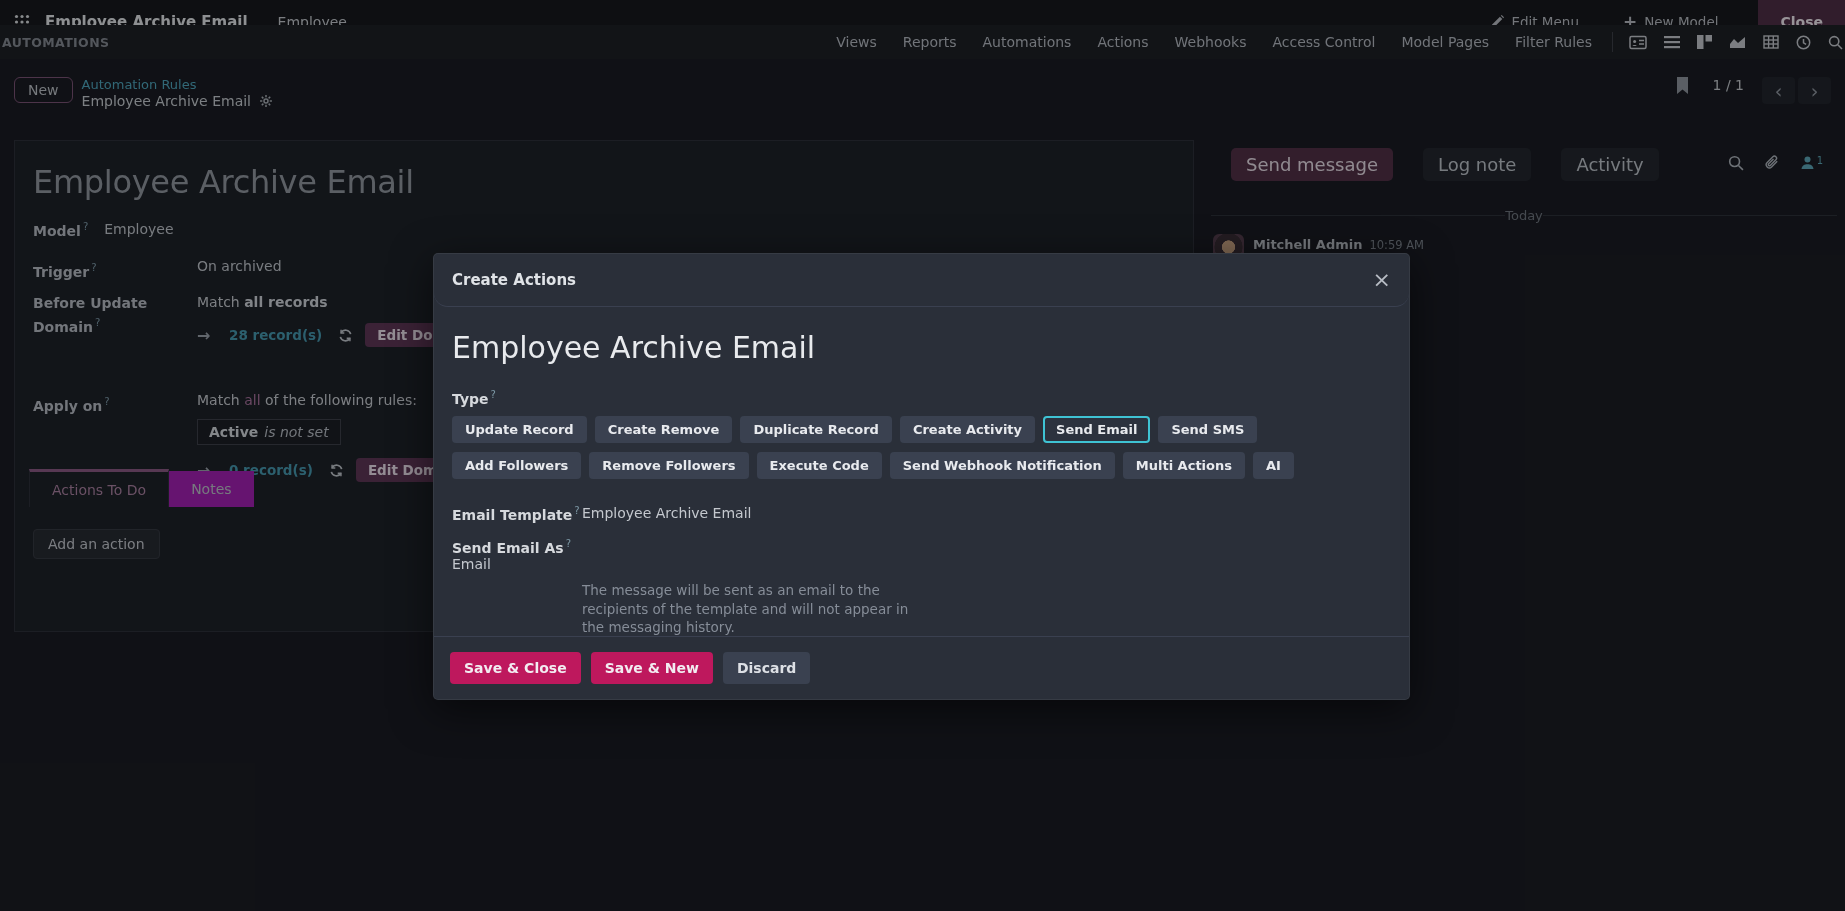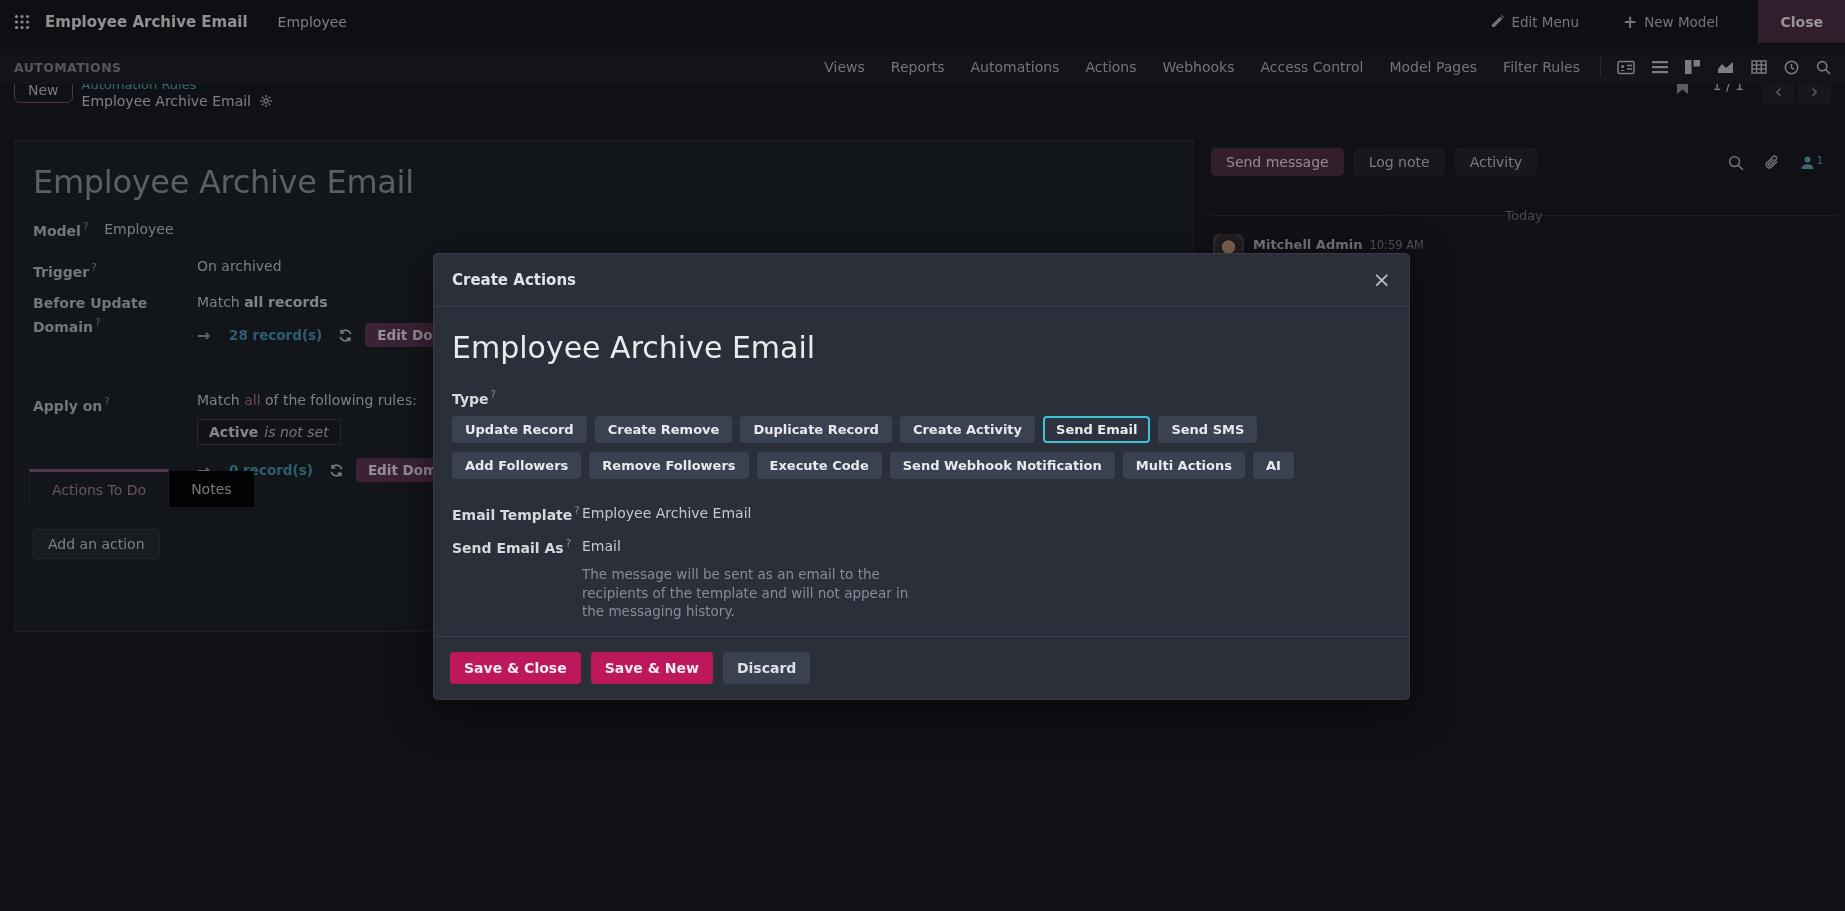--- a/index.html
+++ b/index.html
@@ -14,22 +14,22 @@
     display:flex;align-items:center;padding:0 0 0 14px;box-sizing:border-box;z-index:5;}
   .apps-icon{color:#d6d8da;margin-right:15px;cursor:pointer;}
   .app-title{font-size:15px;font-weight:700;color:#e2e4e6;margin-right:30px;cursor:pointer;}
   .top-menu-item{font-size:14px;color:#c3c6ca;cursor:pointer;}
   .top-action{display:flex;align-items:center;gap:7px;font-size:13.5px;color:#b6b9be;
     margin-left:44px;cursor:pointer;}
   .close-btn{margin-left:40px;height:43px;display:flex;align-items:center;padding:0 22px;
     background:#4d2b42;color:#f0e9ee;font-size:14px;font-weight:700;cursor:pointer;}
 
   
-  .navbar{position:absolute;left:0;top:50px;width:100%;height:34px;background:#1b1c20;
-    display:flex;align-items:center;padding:0 14px;box-sizing:border-box;z-index:5;}
+  .navbar{position:absolute;left:0;top:25px;width:100%;height:34px;background:#1b1c20;
+    display:flex;align-items:center;padding:0 2px;box-sizing:border-box;z-index:5;}
   .nav-section{font-size:12.5px;font-weight:700;letter-spacing:.4px;color:#84888f;}
   .nav-item{font-size:14px;color:#b3b7bd;margin-left:26px;cursor:pointer;}
   .nav-divider{width:1px;height:20px;background:#3a3d43;margin:0 16px 0 20px;}
   .view-icons{display:flex;align-items:center;gap:17px;color:#c3c6ca;}
   .view-icons .vicon{cursor:pointer;display:flex;}
 
   
   .control{position:absolute;left:0;top:77px;width:100%;height:56px;display:flex;
     align-items:flex-start;padding:0 14px;box-sizing:border-box;}
   .new-btn{border:1px solid #7a4f72;border-radius:6px;padding:4px 13px;font-size:14px;
@@ -63,28 +63,28 @@
   .edit-domain{margin-left:12px;background:#5c3252;color:#ecdfe9;font-size:13.5px;
     font-weight:700;border-radius:4px;padding:4px 12px;white-space:nowrap;cursor:pointer;}
   .domain-chip{display:inline-block;background:#191b20;border:1px solid #3a3d45;
     padding:4px 11px;font-size:14px;margin-top:11px;}
   .domain-chip .cf{font-weight:700;color:#d2d5d9;}
   .domain-chip .cop{font-style:italic;color:#b6bac0;margin-left:6px;}
   .tabs{position:absolute;left:14px;top:328px;display:flex;height:38px;align-items:stretch;}
   .tab{display:flex;align-items:center;padding:0 22px;font-size:14px;cursor:pointer;}
   .tab.active{color:#a97e9d;border-top:3px solid #8a5680;background:#1b1d23;
     border-left:1px solid #2a2d34;border-right:1px solid #2a2d34;}
-  .tab.inactive{background:#000000;color:#bcc0c6;margin-top:2px;}
+  .tab.inactive{background:#a21caf;color:#bcc0c6;margin-top:2px;}
   .add-action{position:absolute;left:18px;top:388px;background:#25272d;border:1px solid #33363d;
     border-radius:4px;padding:6px 14px;font-size:14px;color:#c3c6cb;cursor:pointer;}
 
   
   .chatter{position:absolute;left:1194px;top:140px;width:651px;height:520px;}
   .chatter-btns{position:absolute;left:17px;top:8px;display:flex;gap:10px;}
-  .cbtn{border-radius:5px;padding:6px 15px;font-size:14px;cursor:pointer;}
+  .cbtn{border-radius:5px;padding:6px 15px;font-size:18px;cursor:pointer;margin-left:20px;}
   .cbtn.primary{background:#4f2c42;color:#e6dae2;}
   .cbtn.flat{background:#212329;color:#bcc0c6;}
   .chatter-icons{position:absolute;right:22px;top:15px;display:flex;align-items:flex-start;
     gap:20px;color:#aeb3ba;}
   .chatter-icons .cicon{cursor:pointer;display:flex;}
   .followers{color:#5ba4b3;position:relative;}
   .followers sup{font-size:10px;color:#5ba4b3;margin-left:2px;}
   .today-sep{position:absolute;left:17px;right:8px;top:68px;display:flex;align-items:center;
     color:#6d727a;font-size:13px;}
   .today-sep .line{flex:1;height:1px;background:#2b2e34;}
@@ -93,21 +93,21 @@
     background:radial-gradient(circle at 50% 42%,#c9a07d 0 27%,#36292f 29% 58%,#513947 60%);}
   .msg-author{font-size:13px;font-weight:700;color:#b6bac0;margin-top:2px;}
   .msg-time{font-size:11.5px;color:#7b8089;margin-left:7px;}
 
   
   .backdrop{position:absolute;inset:0;background:rgba(6,7,11,.38);z-index:40;}
   .modal{position:absolute;left:433px;top:253px;width:977px;height:447px;background:#2a2f39;
     border:1px solid rgba(255,255,255,.06);border-radius:5px;z-index:50;
     box-shadow:0 10px 40px rgba(0,0,0,.55);display:flex;flex-direction:column;box-sizing:border-box;}
   .modal-header{height:52px;flex:none;display:flex;align-items:center;padding:0 18px;
-    border-bottom:1px solid #3a4050;}
+    border-bottom:1px solid #3a4050;border-radius:14px;}
   .modal-title{font-size:15px;font-weight:600;color:#e0e3e7;}
   .modal-close{margin-left:auto;font-size:22px;line-height:1;color:#b7bcc4;cursor:pointer;
     font-weight:400;}
   .modal-body{flex:1;padding:14px 18px 0 18px;overflow:hidden;}
   .modal-heading{font-size:30px;font-weight:500;color:#e8eaed;margin:9px 0 24px 0;cursor:text;}
   .type-label{font-size:14px;font-weight:700;color:#d6d9dd;}
   .type-group{display:flex;flex-wrap:wrap;gap:9px 8px;margin-top:9px;max-width:940px;}
   .type-btn{background:#3a4150;border:2px solid transparent;color:#e8eaee;font-weight:700;
     font-size:13px;padding:4px 11px;border-radius:4px;cursor:pointer;white-space:nowrap;
     font-family:inherit;}
@@ -391,21 +391,21 @@
         <button class="type-btn">Execute Code</button>
         <button class="type-btn">Send Webhook Notification</button>
         <button class="type-btn">Multi Actions</button>
         <button class="type-btn">AI</button>
       </div>
       <div class="mfields">
         <div class="mfrow">
           <span class="mflabel"><span>Email Template</span><sup class="help-sup">?</sup></span>
           <span class="mfvalue">Employee Archive Email</span>
         </div>
-        <div class="mfrow" style="margin-bottom:0;">
+        <div class="mfrow" style="margin-bottom:0;flex-direction:column;">
           <span class="mflabel"><span>Send Email As</span><sup class="help-sup">?</sup></span>
           <span class="mfvalue">Email</span>
         </div>
         <div class="mhelp">The message will be sent as an email to the recipients of the template and will not appear in the messaging history.</div>
       </div>
     </div>
     <div class="modal-footer">
       <button class="fbtn primary">Save &amp; Close</button>
       <button class="fbtn primary">Save &amp; New</button>
       <button class="fbtn flat">Discard</button>

